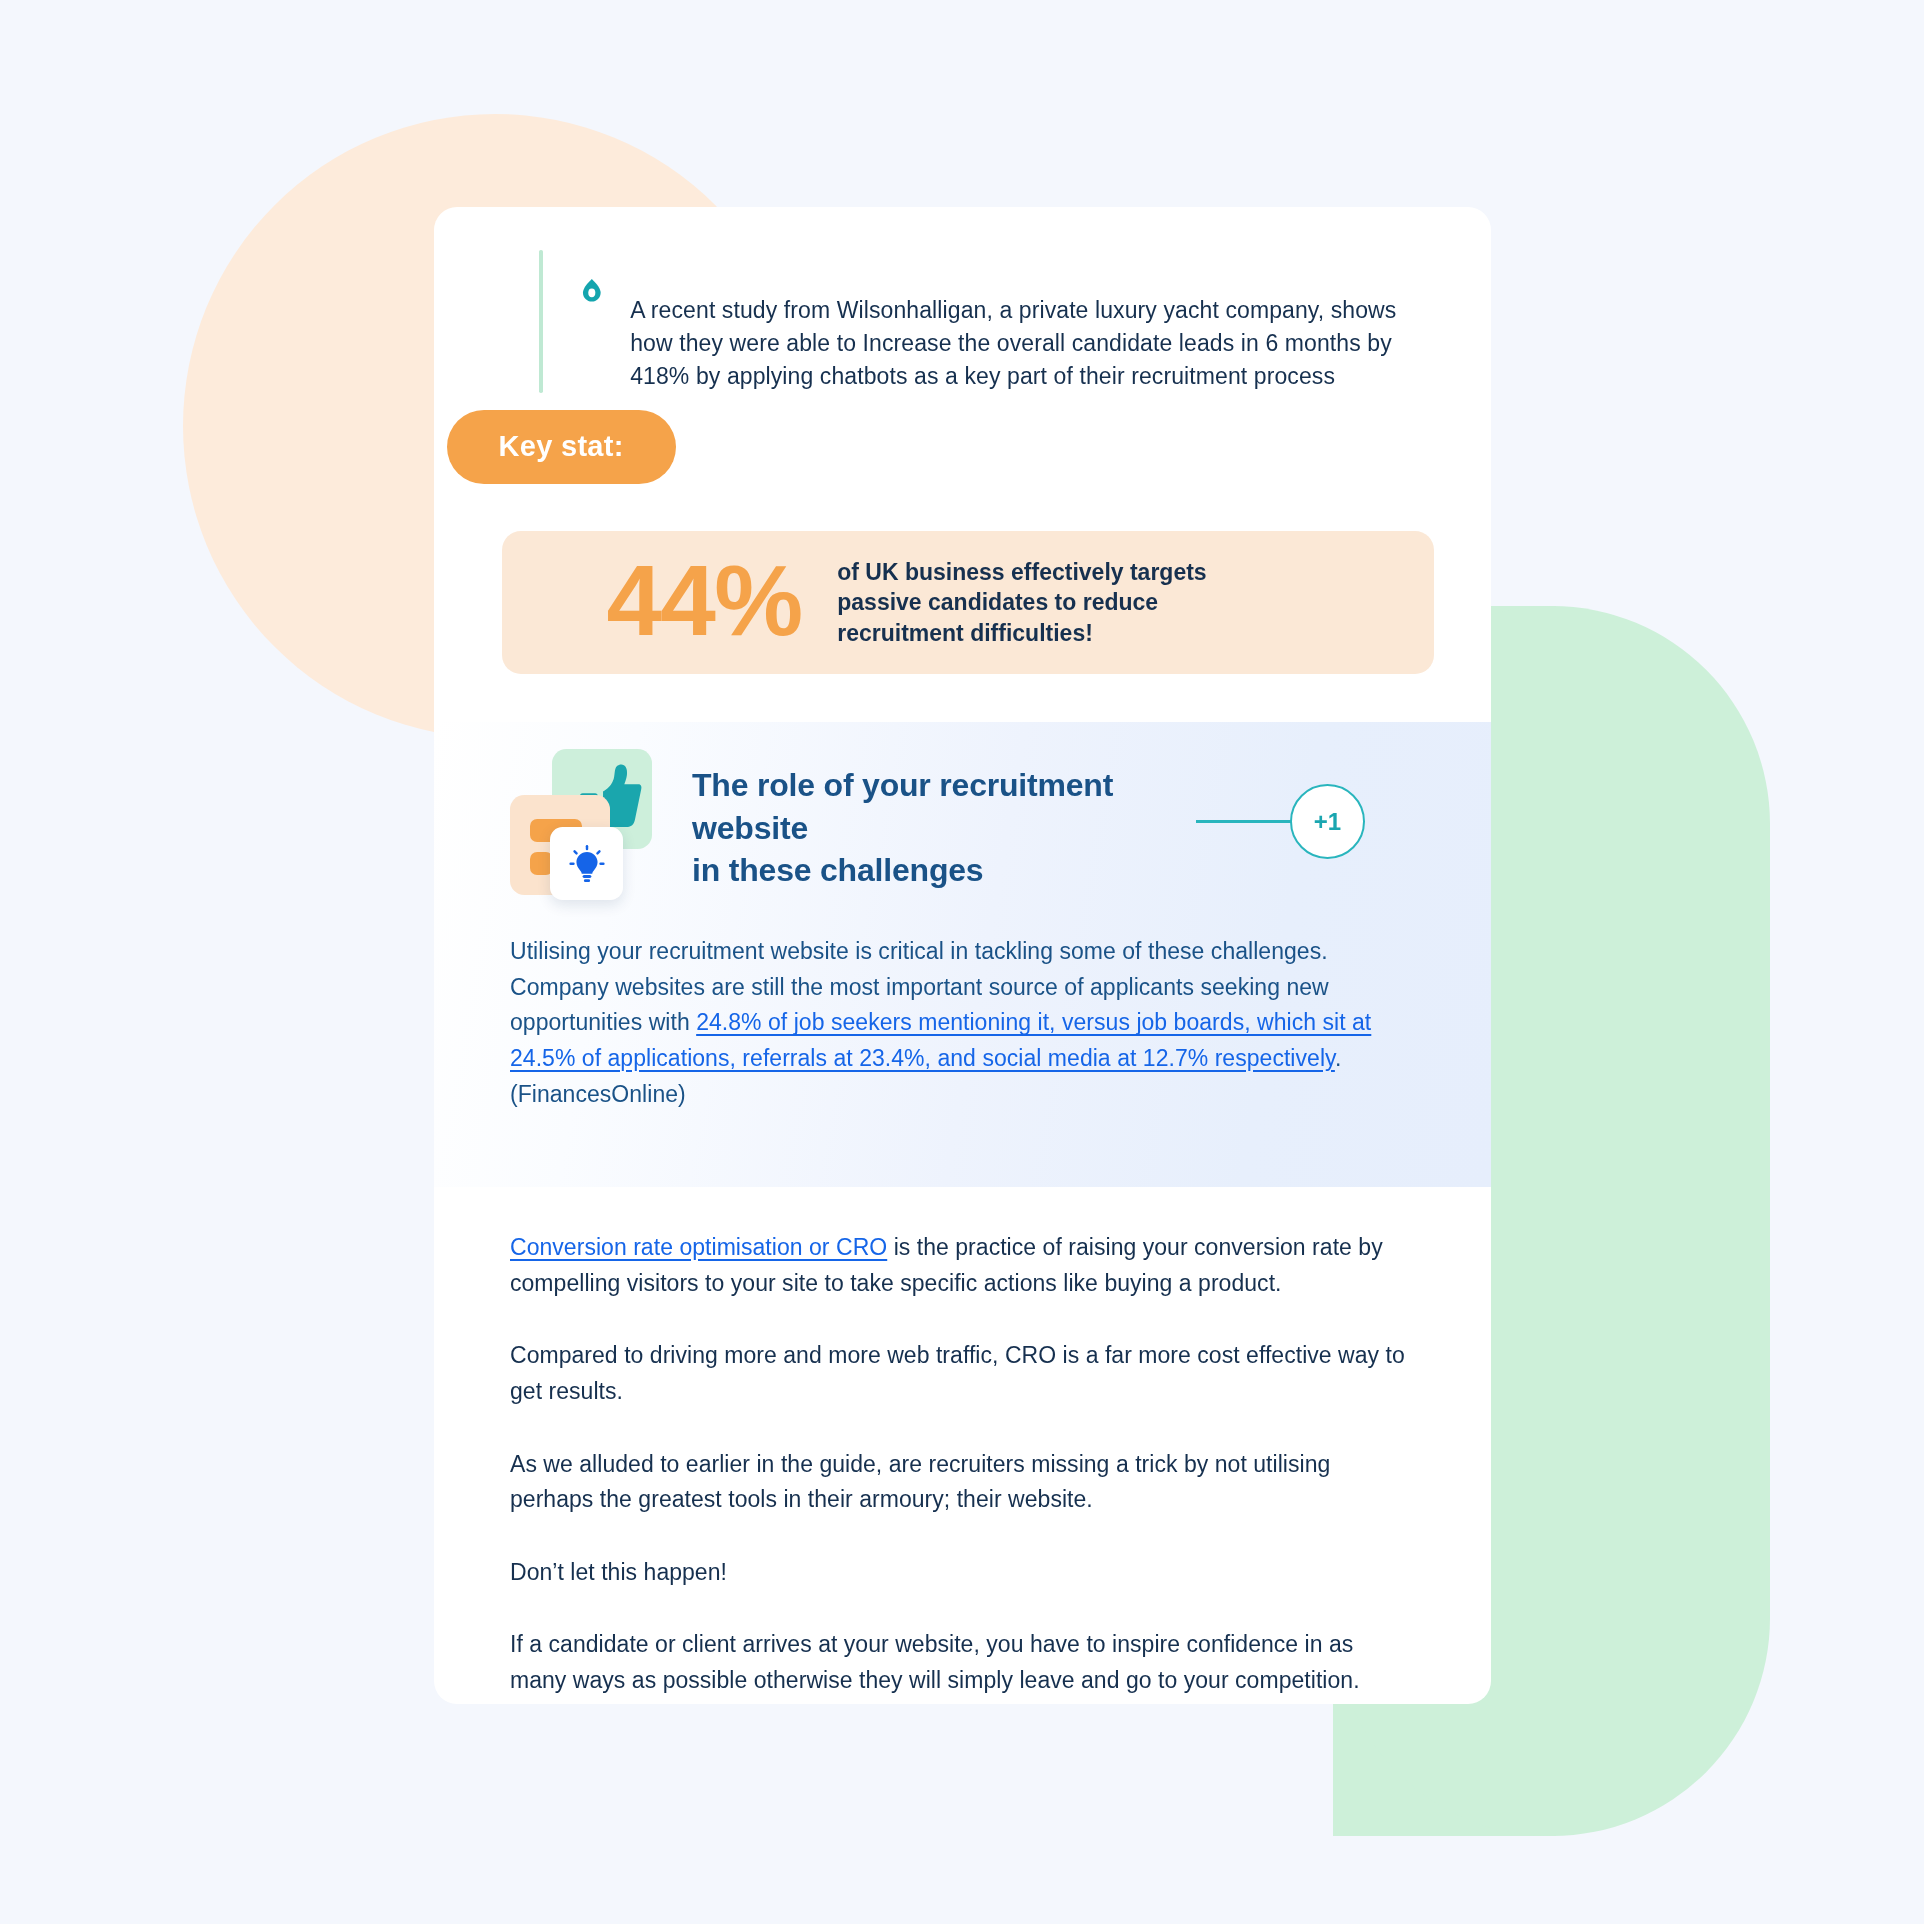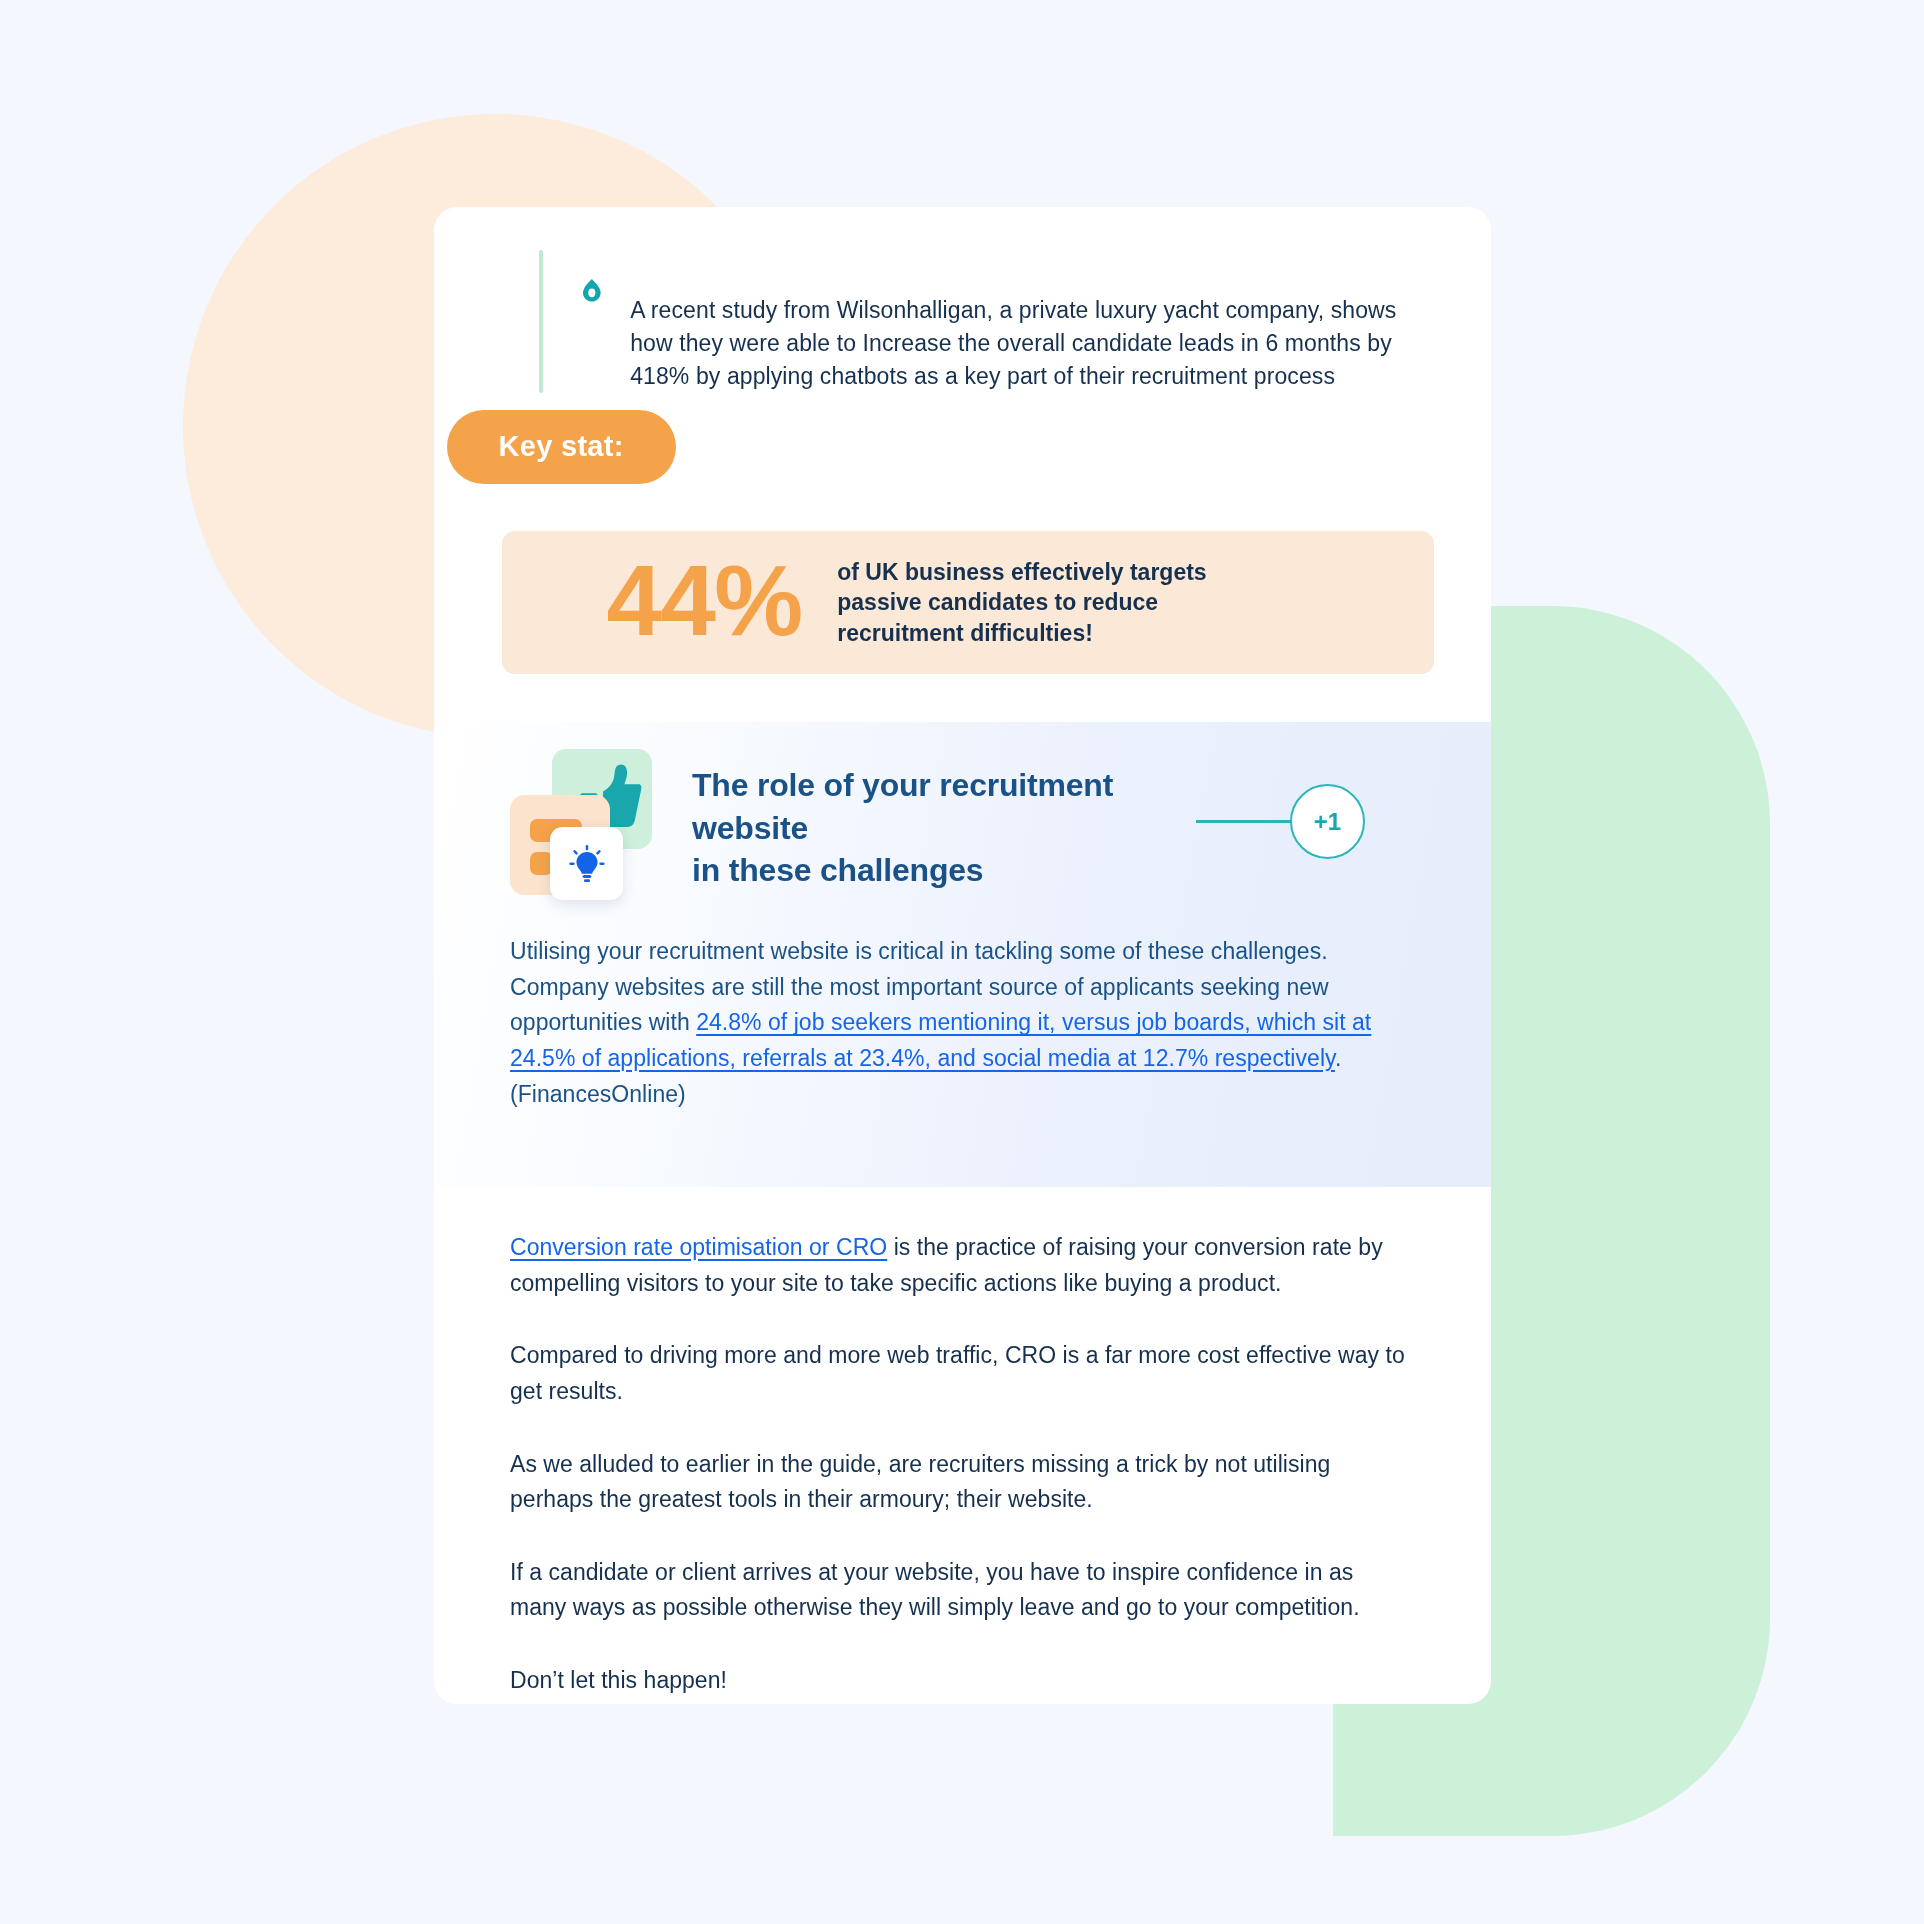--- a/index.html
+++ b/index.html
@@ -97,21 +97,21 @@
     font-size: 29px;
     letter-spacing: 0.3px;
     padding: 19.6px 52px 21.4px 52px;
     border-radius: 39px;
   }
   .keystat-panel {
     position: absolute;
     left: 55px; top: 121px;
     width: 932px; height: 143px;
     background: #fbe8d6;
-    border-radius: 13px;
+    border-radius: 19px;
     display: flex;
     align-items: center;
   }
   .keystat-number {
     color: #f5a34a;
     font-weight: 800;
     font-size: 100px;
     line-height: 1;
     letter-spacing: -1.8px;
     margin-left: 105px;
@@ -306,19 +306,19 @@
         <div class="p-body">
           <span>Utilising your recruitment website is critical in tackling some of these challenges. Company websites are still the most important source of applicants seeking new opportunities with </span><a class="link" href="#">24.8% of job seekers mentioning it, versus job boards, which sit at 24.5% of applications, referrals at 23.4%, and social media at 12.7% respectively</a><span>. (FinancesOnline)</span>
         </div>
       </div>
     </div>
 
     <div class="lower">
       <p><a class="link" href="#">Conversion rate optimisation or CRO</a><span> is the practice of raising your conversion rate by compelling visitors to your site to take specific actions like buying a product.</span></p>
       <p>Compared to driving more and more web traffic, CRO is a far more cost effective way to get results.</p>
       <p>As we alluded to earlier in the guide, are recruiters missing a trick by not utilising perhaps the greatest tools in their armoury; their website.</p>
+      <p>Don’t let this happen!</p>
       <p>If a candidate or client arrives at your website, you have to inspire confidence in as many ways as possible otherwise they will simply leave and go to your competition.</p>
-      <p>Don’t let this happen!</p>
     </div>
 
   </div>
 </div>
 
 
 </body></html>

